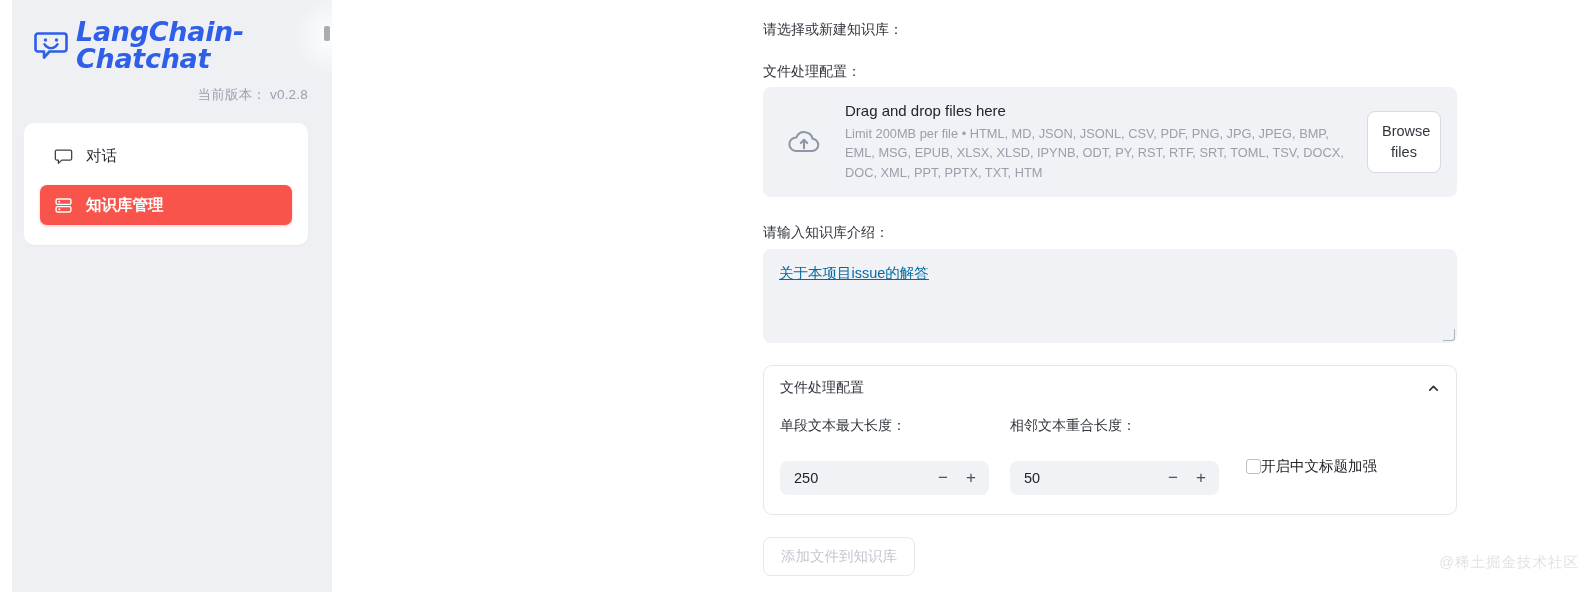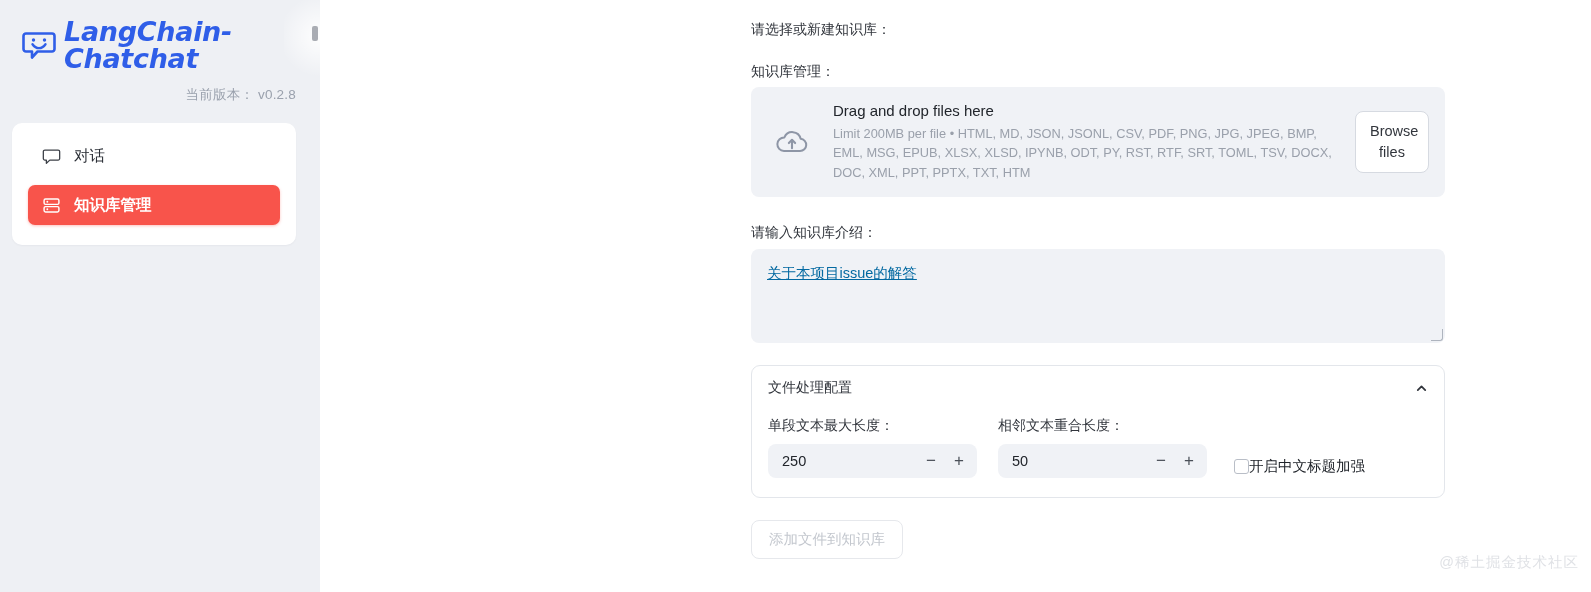--- a/index.html
+++ b/index.html
@@ -3,21 +3,21 @@
 <meta charset="utf-8">
 <style>
   * { box-sizing: border-box; margin: 0; padding: 0; }
   html, body {
     width: 1591px; height: 592px;
     overflow: hidden;
     background: #ffffff;
     font-family: "Liberation Sans", "DejaVu Sans", sans-serif;
     -webkit-font-smoothing: antialiased;
   }
-  .app { position: relative; width: 1591px; height: 592px; display: flex; }
+  .app { position: relative; width: 1591px; height: 592px; display: flex; padding-left: 12px; }
 
   
   .sidebar {
     width: 320px; height: 592px;
     background: #eef0f4;
     position: relative;
     flex: 0 0 320px;
   }
   .logo-wrap {
     display: flex; align-items: center; gap: 8px;
@@ -190,21 +190,21 @@
     display: flex; align-items: center; justify-content: space-between;
     cursor: pointer;
     padding-bottom: 4px;
   }
   .exp-title { font-size: 14px; color: #31353c; }
   .exp-row {
     display: flex; align-items: flex-start; gap: 21px;
     margin-top: 16px;
   }
   .num-field { width: 209px; flex: 0 0 209px; }
-  .num-label { font-size: 14px; color: #31353c; margin-bottom: 9px; }
+  .num-label { font-size: 14px; color: #31353c; margin-bottom: 26px; }
   .num-input {
     height: 34px;
     background: #f0f2f6;
     border-radius: 8px;
     display: flex; align-items: center;
     padding: 0 4px 0 14px;
   }
   .num-val { flex: 1 1 auto; font-size: 14.5px; color: #21252b; }
   .step-btn {
     width: 28px; height: 28px;
@@ -301,21 +301,21 @@
     <div class="collapse-handle"></div>
   </aside>
 
   <main class="main">
     <div class="form-col">
 
       
       <div class="field-label label-top">请选择或新建知识库：</div>
 
       
-      <div class="field-label" style="margin-top:24px;">知识库管理：</div>
+      <div class="field-label" style="margin-top:24px;">文件处理配置：</div>
       <div class="uploader">
         <span class="cloud">
           <svg viewBox="0 0 40 40" width="38" height="38" aria-hidden="true">
             <path d="M11.5 29.5h17a6.5 6.5 0 0 0 .6-12.97A9 9 0 0 0 12 15.2a6.2 6.2 0 0 0-.5 14.3z" fill="none" stroke="#8e96a6" stroke-width="2.1" stroke-linejoin="round"></path>
             <path d="M20 26.5v-8.5" fill="none" stroke="#8e96a6" stroke-width="2.2" stroke-linecap="round"></path>
             <path d="M16.7 21.1 20 17.7l3.3 3.4" fill="none" stroke="#8e96a6" stroke-width="2.2" stroke-linecap="round" stroke-linejoin="round"></path>
           </svg>
         </span>
         <div class="upl-text">
           <div class="upl-title">Drag and drop files here</div>

